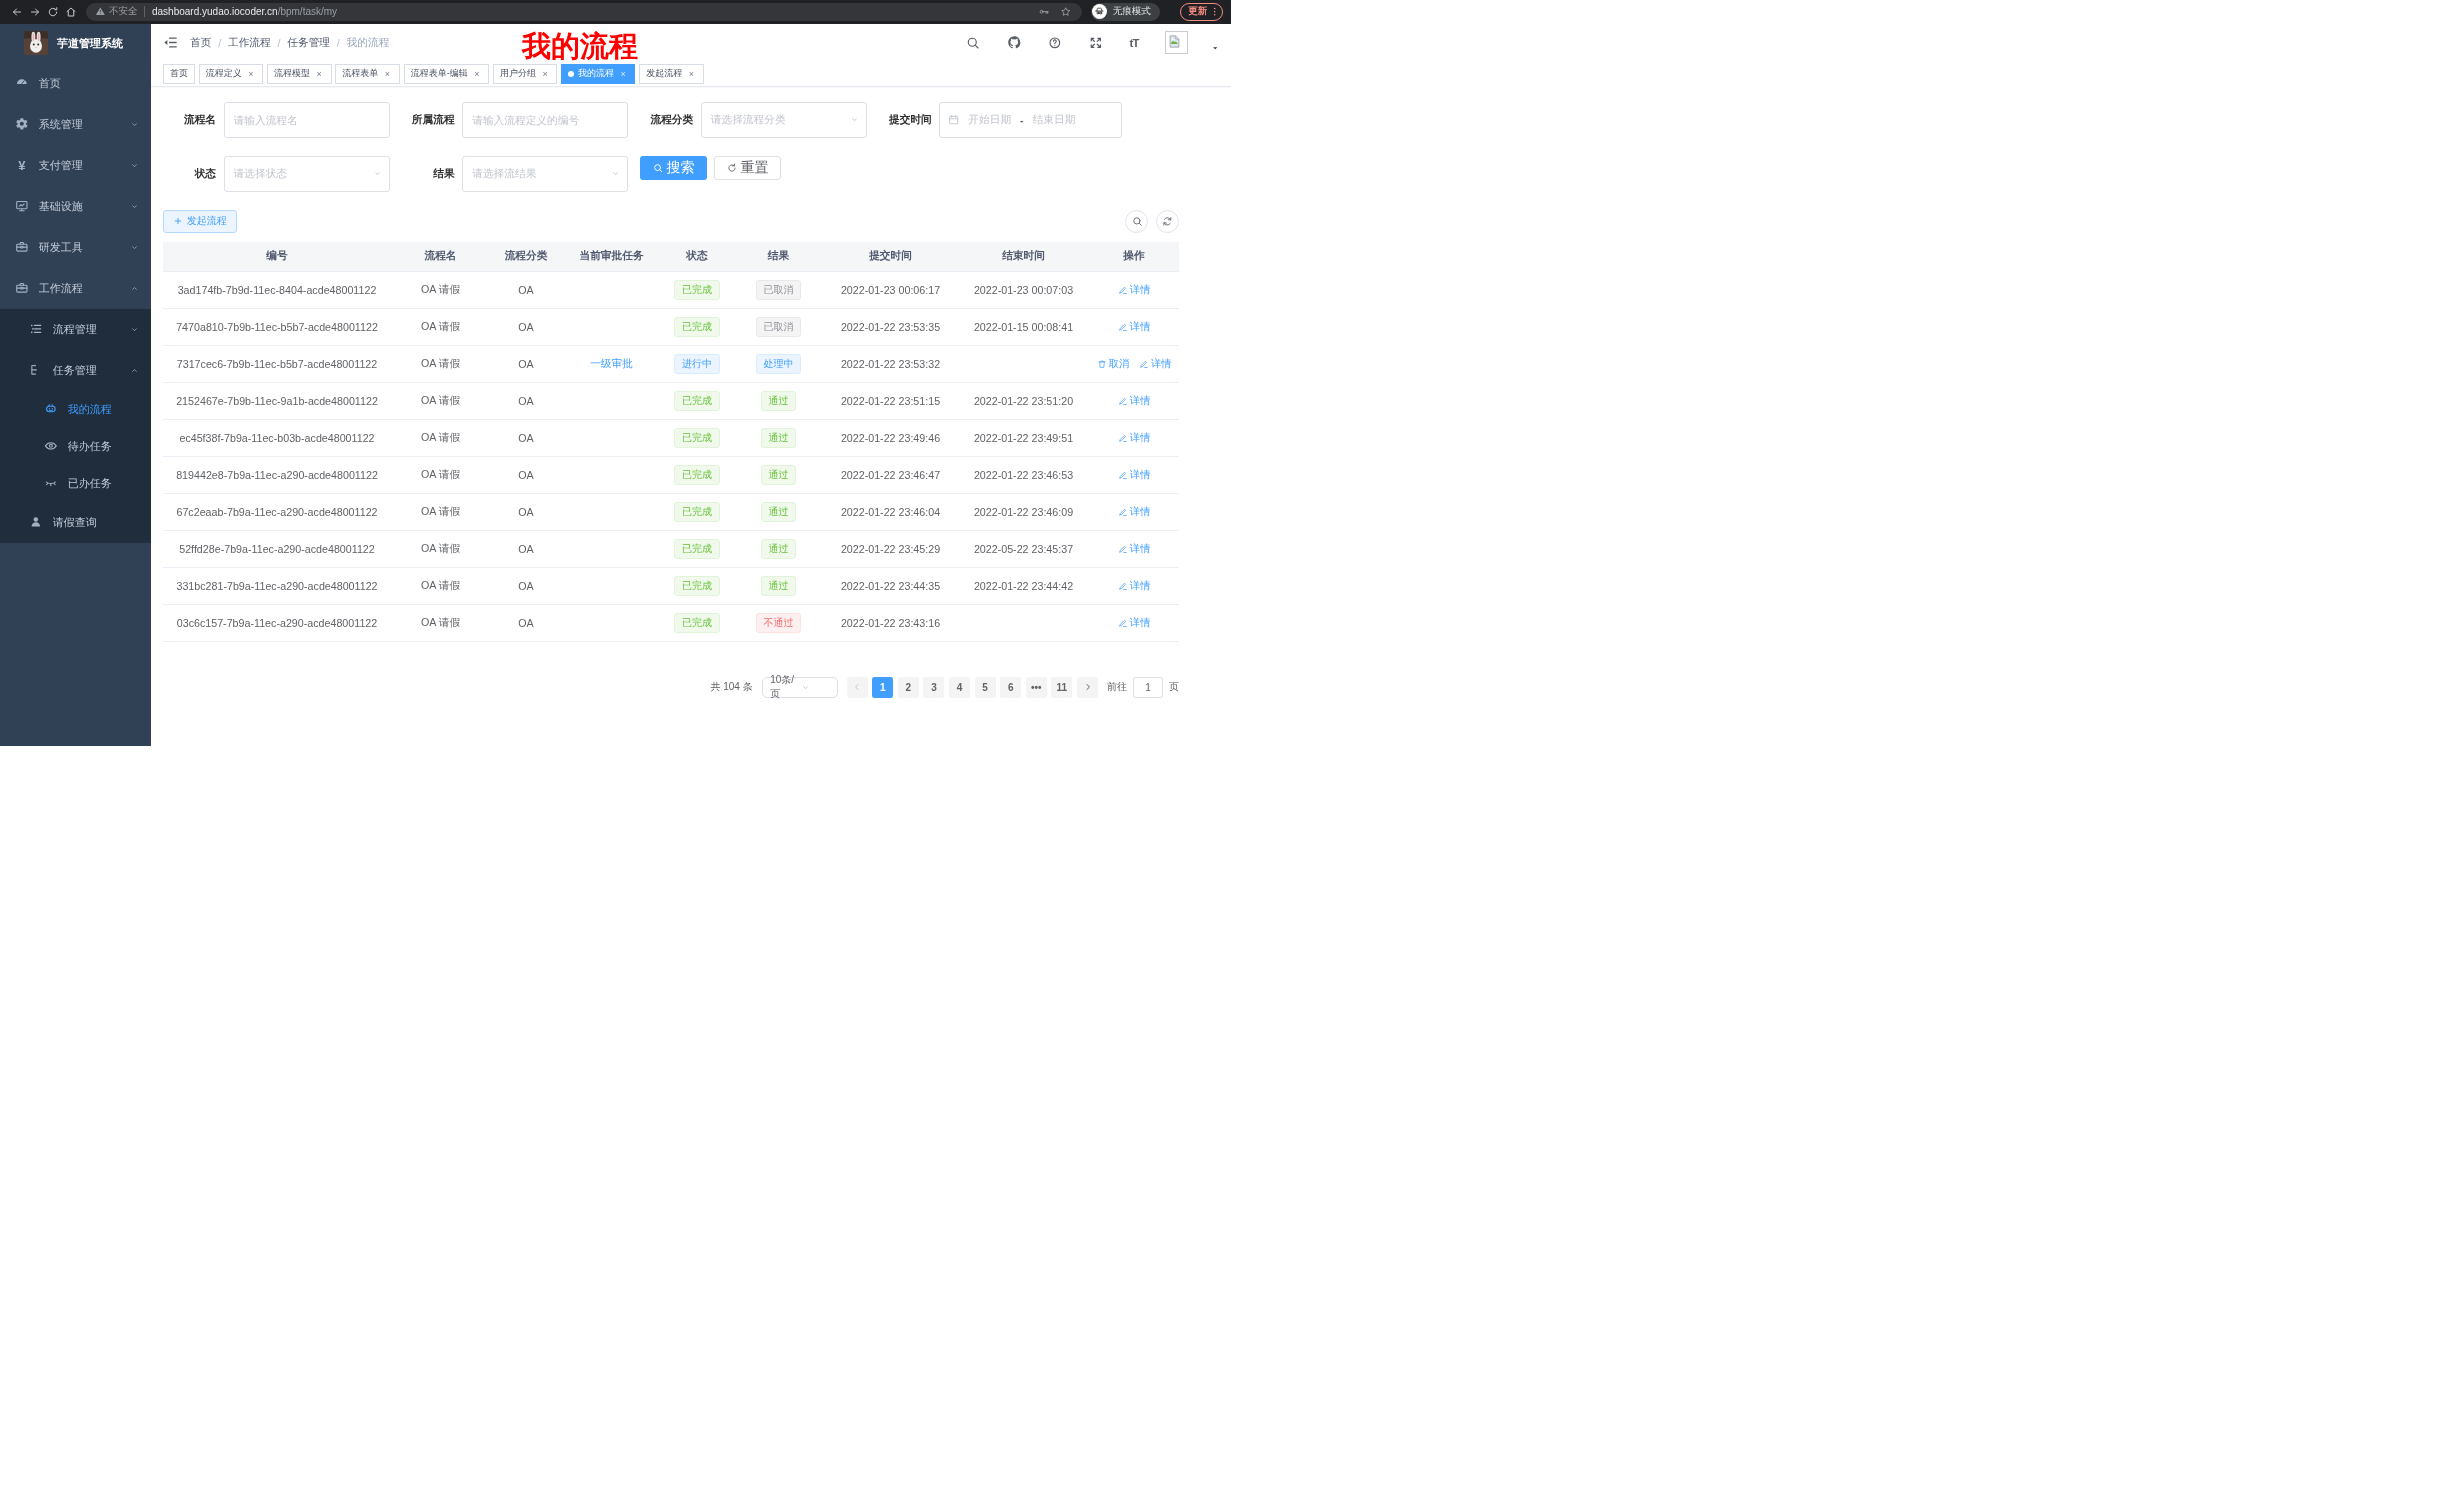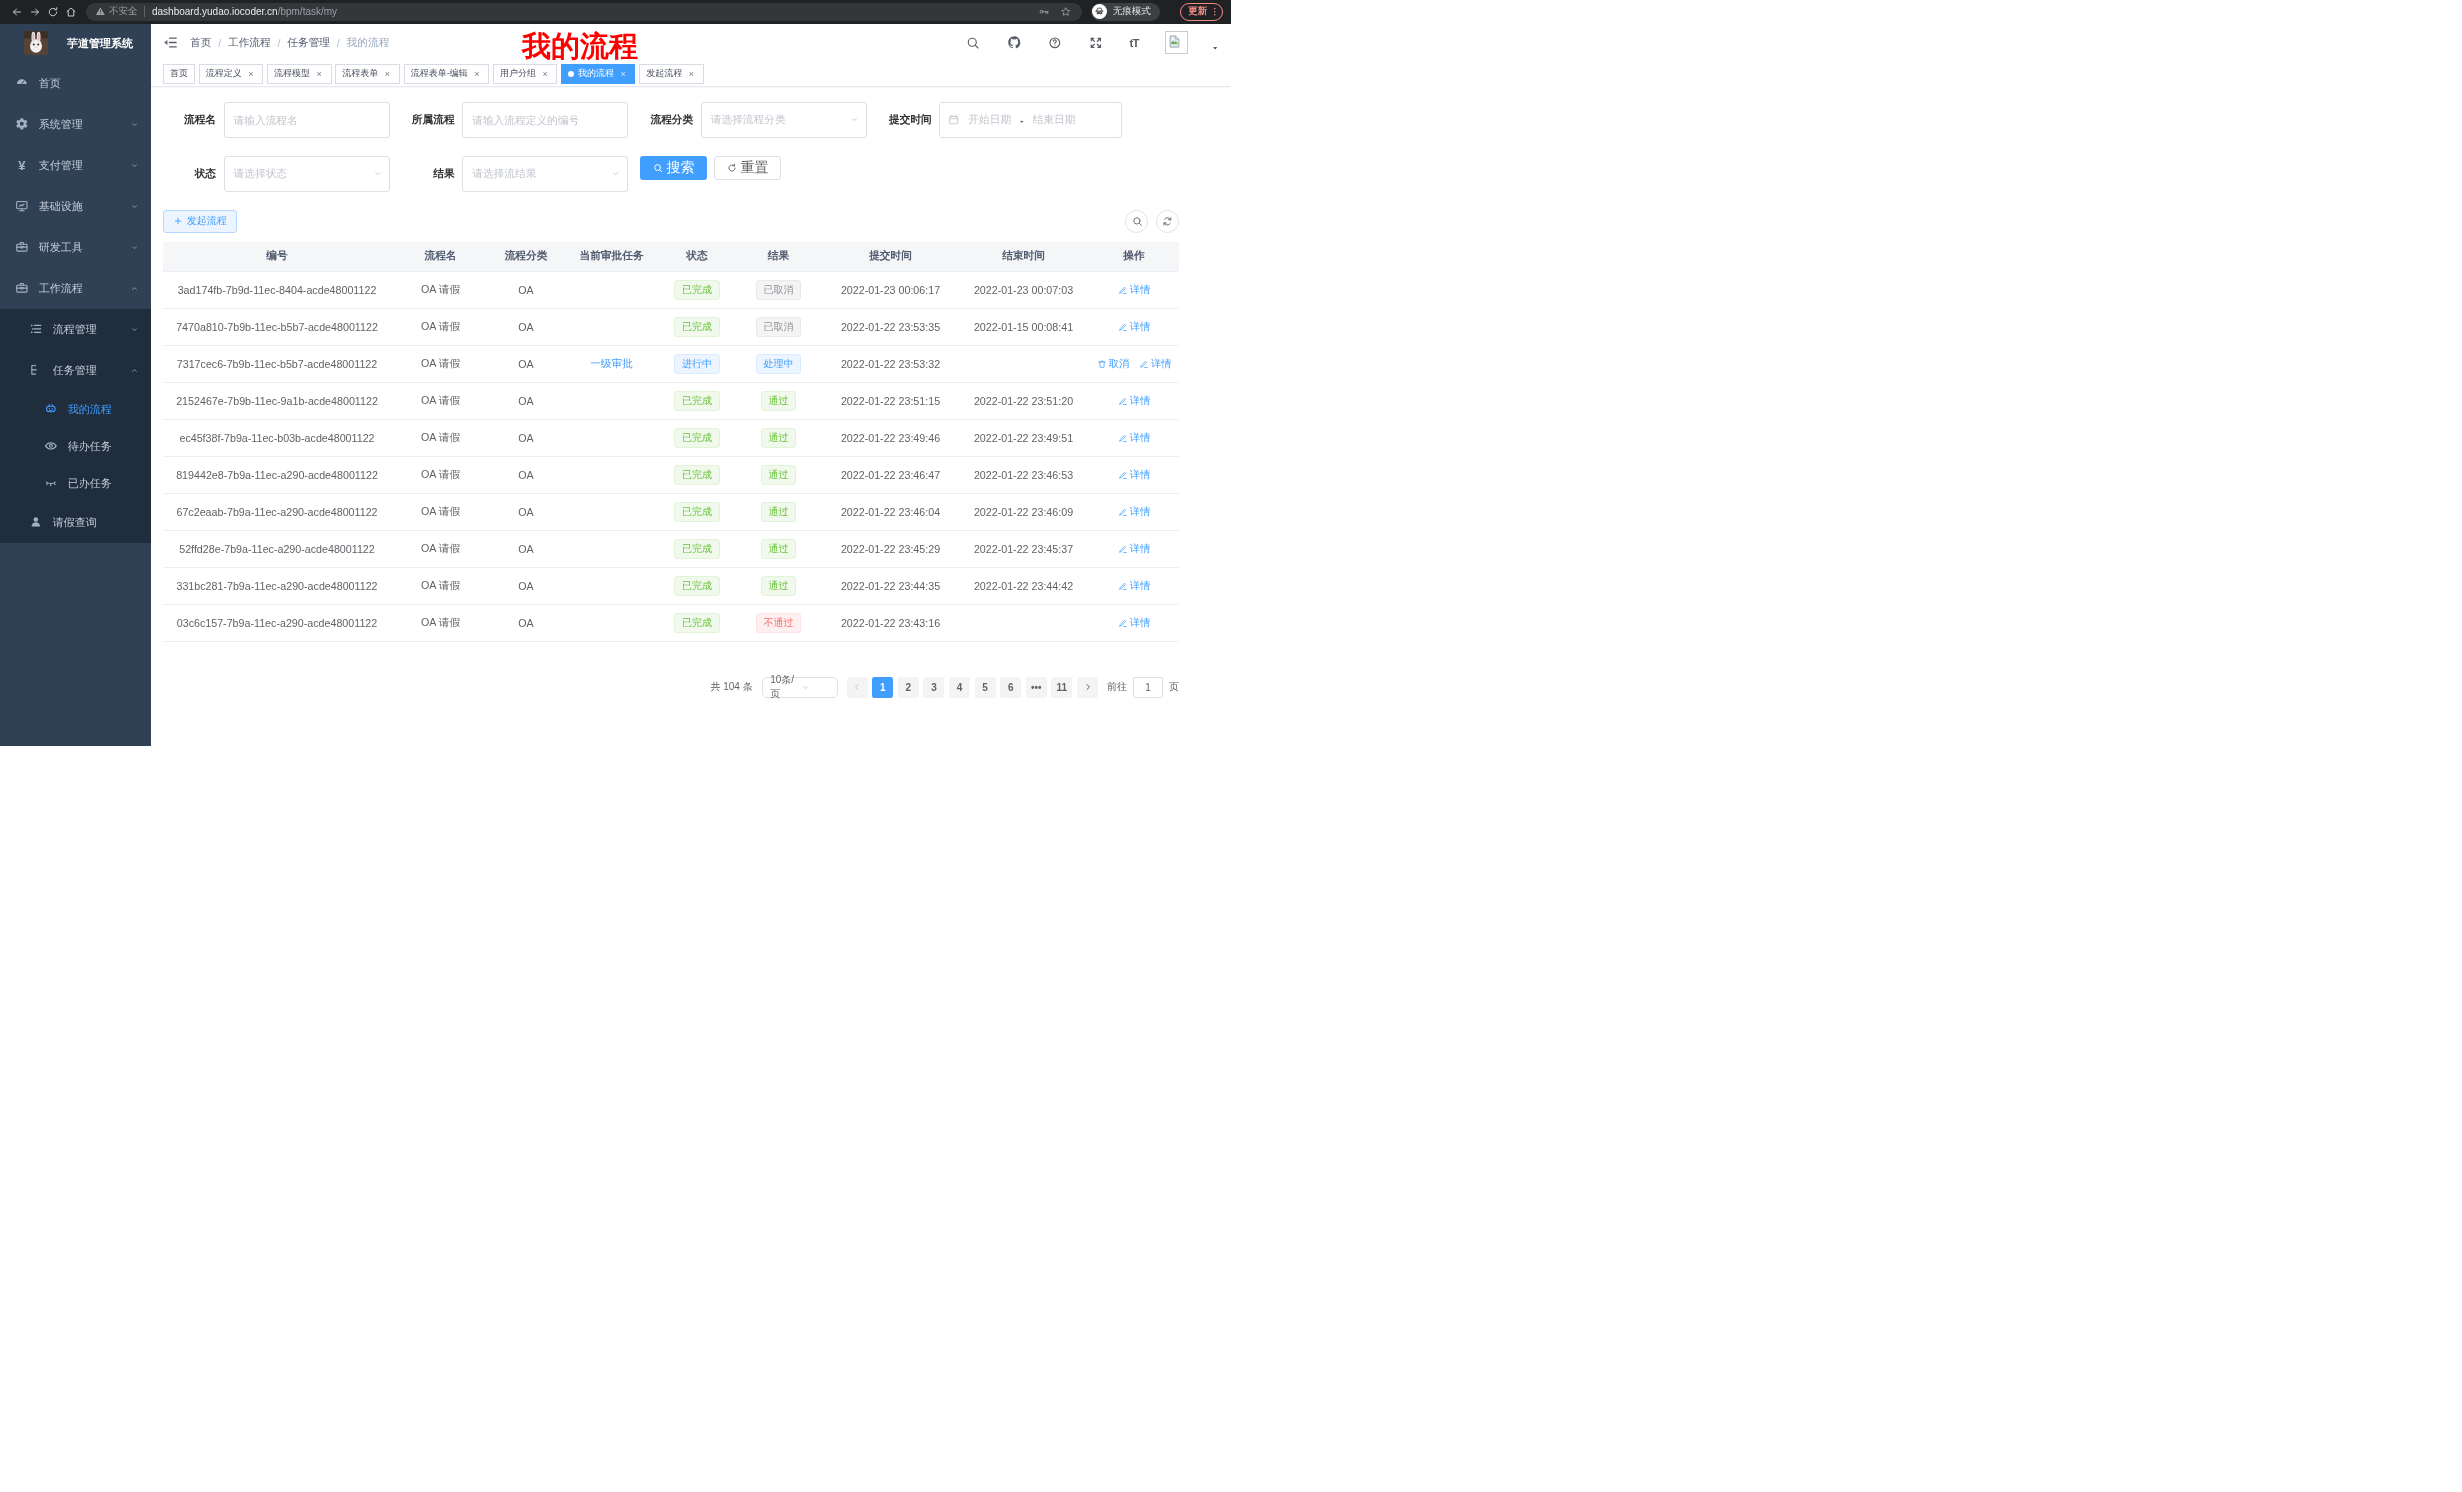--- a/index.html
+++ b/index.html
@@ -23,21 +23,21 @@
            display:flex; align-items:center; gap:5.3px; padding:0 9px 0 1.5px; color:#e8eaed; font-size:9.5px; }
   .incog-circ { width:15px; height:15px; border-radius:50%; background:#fff; color:#202124;
                 display:flex; align-items:center; justify-content:center; }
   .update { flex:none; margin-left:20px; height:17.5px; border:1.5px solid #f28b82; border-radius:10px;
             color:#f28b82; display:flex; align-items:center; gap:1.5px; padding:0 2.3px 0 7.6px;
             font-size:9.5px; font-weight:700; cursor:pointer; }
 
   
   .app { display:flex; height:723px; }
   .sidebar { width:151px; flex:none; background:#304156; overflow:hidden; }
-  .logo-row { margin-top:6px; height:27px; display:flex; align-items:center; gap:19px; padding-left:24px; }
+  .logo-row { margin-top:6px; height:27px; display:flex; align-items:center; gap:9px; padding-left:24px; }
   .logo-img { width:24px; height:24px; border-radius:2.3px; background:#4a3b33; flex:none; overflow:hidden; }
   .app-title { color:#fff; font-size:11px; font-weight:700; white-space:nowrap; }
   .menu { margin-top:6px; }
   .m-item { height:41px; display:flex; align-items:center; color:#c3ccd9; font-size:11px;
             cursor:pointer; white-space:nowrap; }
   .m-item .mi-ic { width:13.7px; height:13.7px; flex:none; margin-right:10px; color:#a3b1c2;
                    display:flex; align-items:center; justify-content:center; }
   .m-item.lvl1 { padding-left:15px; }
   .m-item.lvl2 { padding-left:29px; }
   .m-item.lvl3 { padding-left:44px; height:37px; }
@@ -731,21 +731,21 @@
                 </span></div>
             </div>
             <div class="trow">
               <div><span>52ffd28e-7b9a-11ec-a290-acde48001122</span></div>
               <div><span>OA 请假</span></div>
               <div><span>OA</span></div>
               <div></div>
               <div><span class="badge success">已完成</span></div>
               <div><span class="badge success">通过</span></div>
               <div><span>2022-01-22 23:45:29</span></div>
-              <div><span>2022-01-22 23:45:37</span></div>
+              <div><span>2022-05-22 23:45:37</span></div>
               <div><span class="tlink">
                   <svg viewBox="0 0 24 24" width="10" height="10" fill="none" stroke="currentColor" stroke-width="1.8" stroke-linecap="round" stroke-linejoin="round">
                     <path d="M4.5 19l.9-3.4L15.6 5.4l2.6 2.6L8 18.2l-3.5.8z"></path>
                     <path d="M13.5 20.5h6.5"></path>
                   </svg>
                   <span>详情</span>
                 </span></div>
             </div>
             <div class="trow">
               <div><span>331bc281-7b9a-11ec-a290-acde48001122</span></div>

